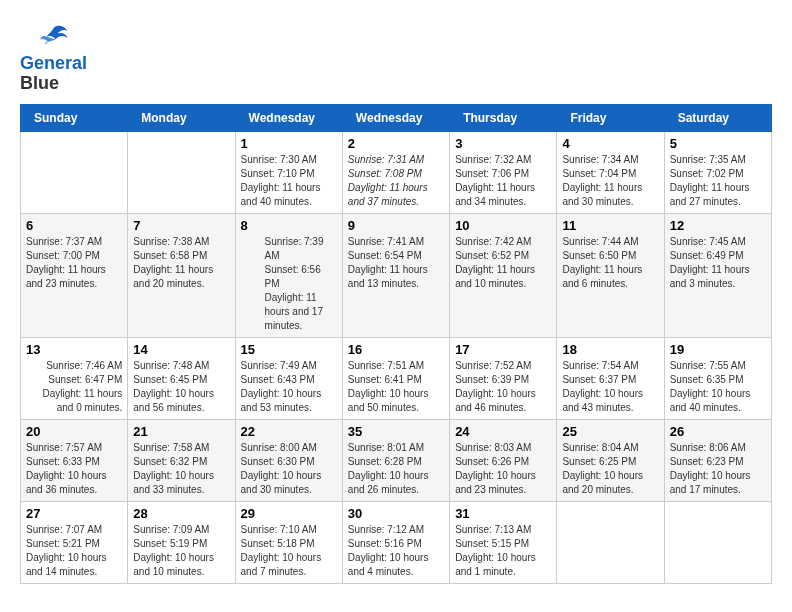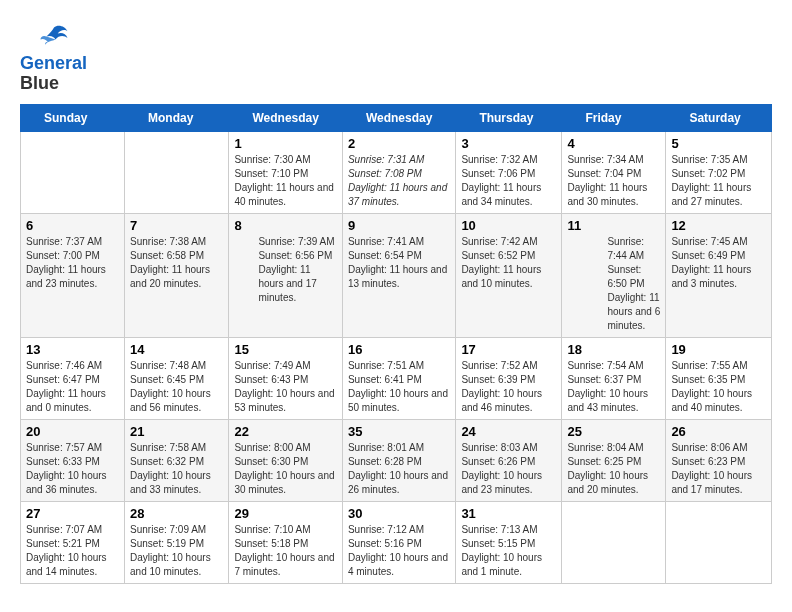--- a/index.html
+++ b/index.html
@@ -49,21 +49,21 @@
     }
     table {
       width: 100%;
       border-collapse: collapse;
       font-size: 11px;
     }
     th {
       background-color: #1565c0;
       color: #fff;
       text-align: left;
-      padding: 6px 23px;
+      padding: 6px 13px;
       font-size: 12px;
       font-weight: bold;
       border: 1px solid #1565c0;
     }
     td {
       border: 1px solid #ccc;
       vertical-align: top;
       padding: 4px 5px;
       width: calc(100% / 7);
       min-height: 70px;
@@ -182,35 +182,35 @@
 Daylight: 11 hours and 13 minutes.</div>
         </td>
         <td>
           <span class="day-number">10</span>
           <div class="day-info" style="white-space: pre-line;">Sunrise: 7:42 AM
 Sunset: 6:52 PM
 Daylight: 11 hours and 10 minutes.</div>
         </td>
         <td>
           <span class="day-number">11</span>
-          <div class="day-info" style="white-space: pre-line; margin-left: 40px;">Sunrise: 7:44 AM
+          <div class="day-info" style="white-space: pre-line;">Sunrise: 7:44 AM
 Sunset: 6:50 PM
 Daylight: 11 hours and 6 minutes.</div>
         </td>
         <td>
           <span class="day-number">12</span>
           <div class="day-info" style="white-space: pre-line;">Sunrise: 7:45 AM
 Sunset: 6:49 PM
 Daylight: 11 hours and 3 minutes.</div>
         </td>
       </tr>
       <tr>
         <td>
           <span class="day-number">13</span>
-          <div class="day-info" style="white-space: pre-line;">Sunrise: 7:46 AM
+          <div class="day-info" style="white-space: pre-line; text-align: right;">Sunrise: 7:46 AM
 Sunset: 6:47 PM
 Daylight: 11 hours and 0 minutes.</div>
         </td>
         <td>
           <span class="day-number">14</span>
           <div class="day-info" style="white-space: pre-line;">Sunrise: 7:48 AM
 Sunset: 6:45 PM
 Daylight: 10 hours and 56 minutes.</div>
         </td>
         <td>

